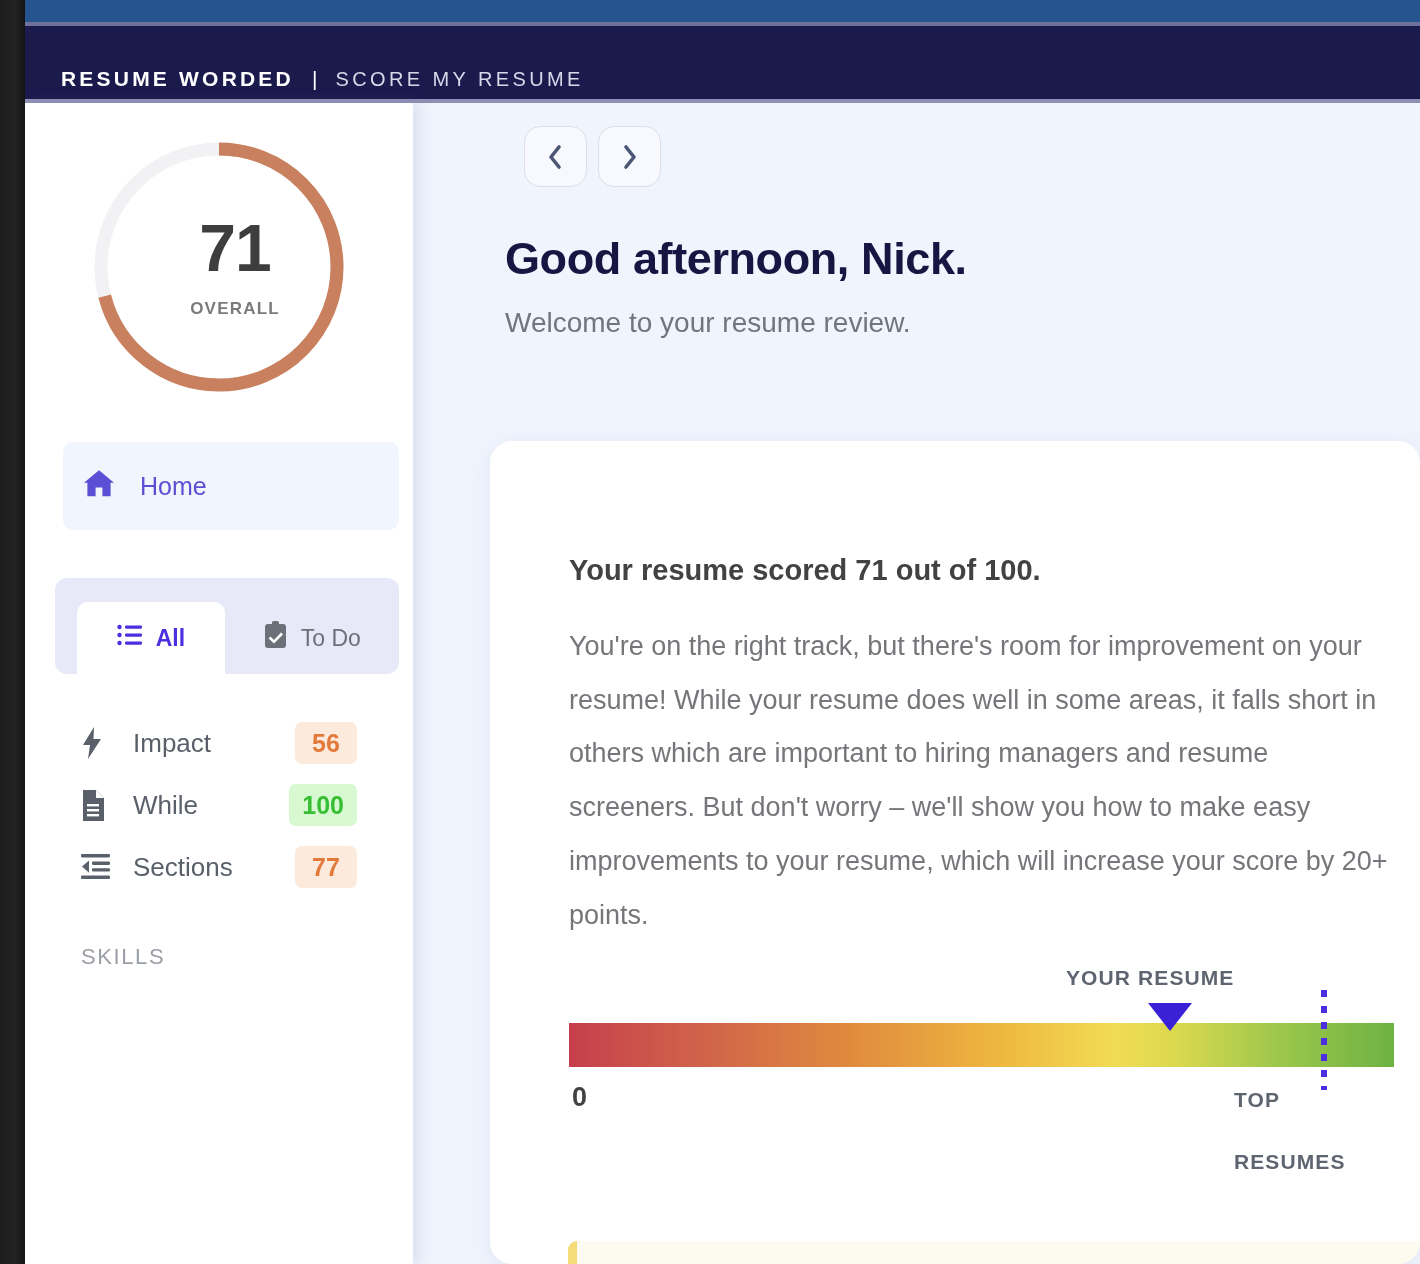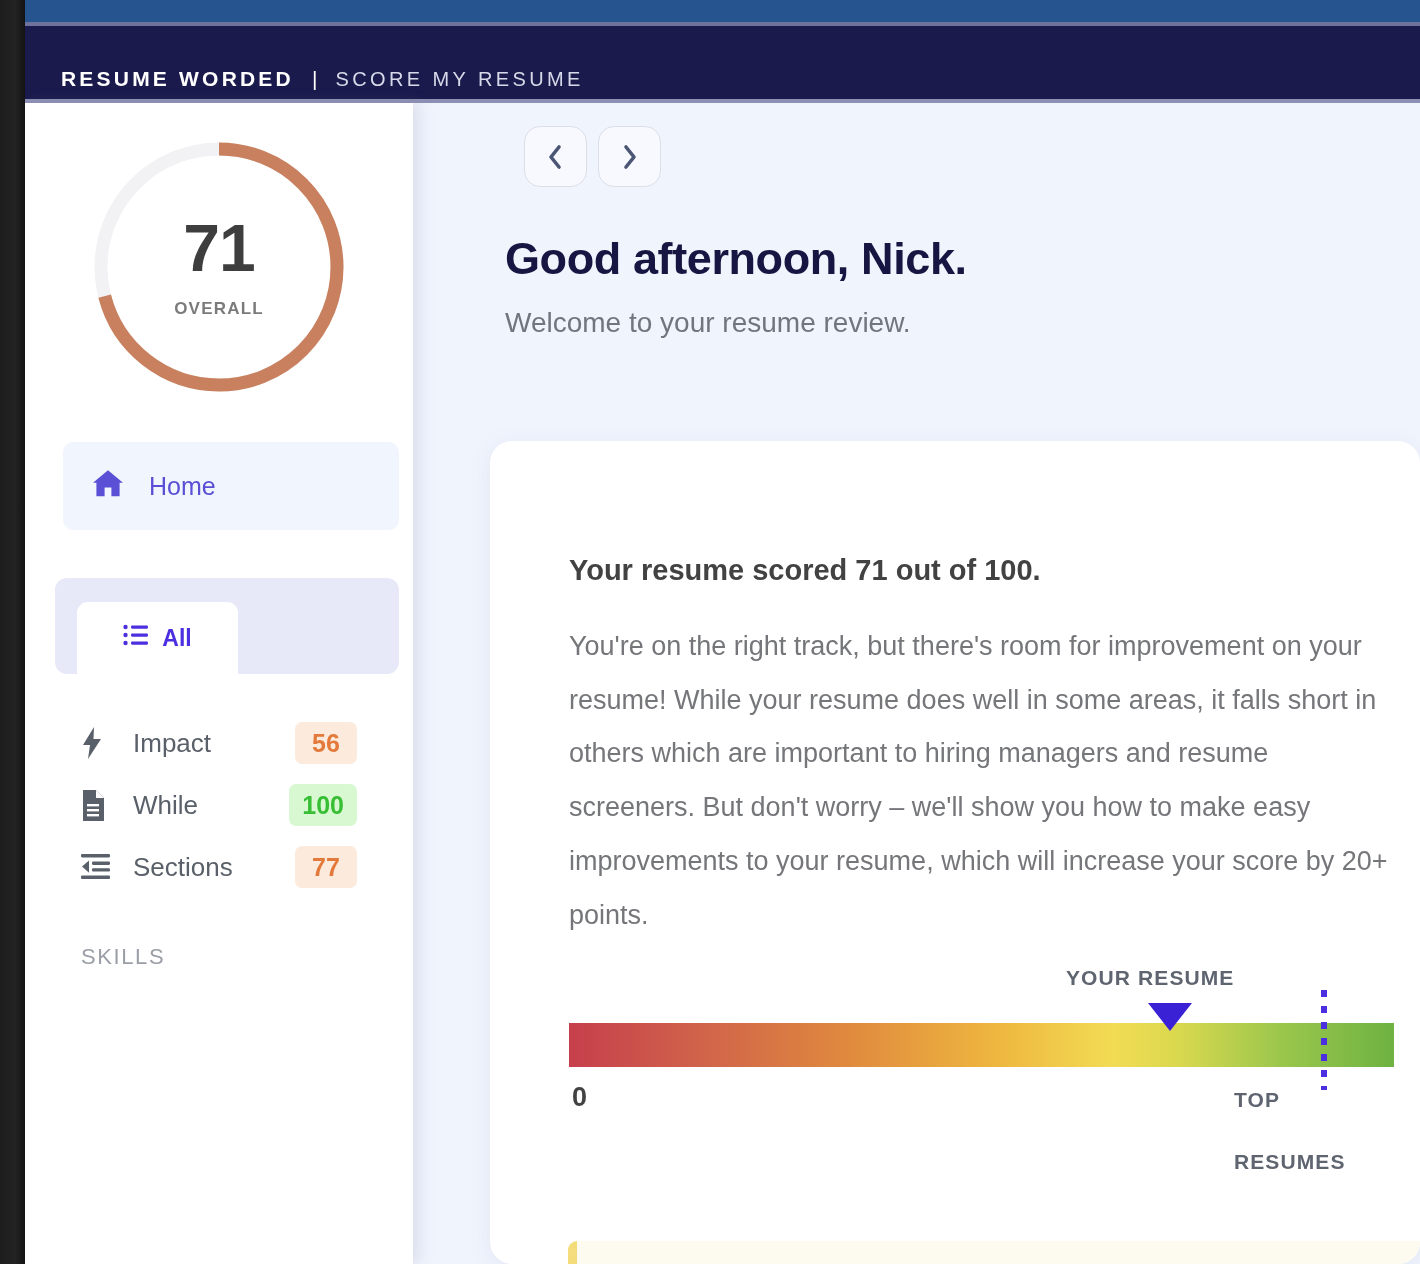--- a/index.html
+++ b/index.html
@@ -64,36 +64,36 @@
     z-index:20;
     overflow:hidden;
   }
 
   .donut-wrap {
     position:relative; width:266px; height:266px;
     margin:31px auto 0 auto;
   }
   .donut-wrap svg { display:block; }
   .donut-center {
-    position:absolute; left:0; top:0; width:266px; height:266px;
+    position:absolute; left:16px; top:0; width:266px; height:266px;
     display:flex; flex-direction:column; align-items:center; justify-content:center;
   }
   .donut-score {
     font-size:66px; font-weight:bold; color:#3e3e3e; line-height:1;
     letter-spacing:-1px;
   }
   .donut-label {
     margin-top:18px; font-size:17px; font-weight:bold; color:#7b7b7b;
     letter-spacing:1.2px;
   }
 
   .nav-home {
     margin:42px 14px 0 38px;
     height:88px; border-radius:10px; background:#F1F5FE;
-    display:flex; align-items:center; padding-left:28px;
+    display:flex; align-items:center; padding-left:19px;
   }
   .nav-home-label {
     margin-left:24px; font-size:25px; color:#5B4FD6; font-weight:500;
   }
 
   .tabbar {
     margin:48px 14px 0 30px;
     height:96px; border-radius:12px; background:#E7E9F8;
     display:flex; align-items:flex-end; padding:0;
     position:relative;
@@ -259,20 +259,30 @@
             <circle cx="2.5" cy="3" r="2.2"></circle>
               <rect x="8" y="1.4" width="17" height="3.3" rx="1.1"></rect>
             <circle cx="2.5" cy="11" r="2.2"></circle>
               <rect x="8" y="9.4" width="17" height="3.3" rx="1.1"></rect>
             <circle cx="2.5" cy="19" r="2.2"></circle>
               <rect x="8" y="17.4" width="17" height="3.3" rx="1.1"></rect>
           </svg>
         </span>
         <span>All</span>
       </div>
+      <div class="tab tab-inactive">
+        <span>
+          <svg width="25" height="28" viewBox="0 0 25 28" fill="#6c7079">
+            <rect x="9" y="0" width="7" height="5" rx="1.6"></rect>
+            <rect x="2" y="3" width="21" height="24" rx="3"></rect>
+            <path d="M7.5 15.5 L11 19 L18 11.5 L20 13.6 L11 22.6 L5.6 17.4 Z" fill="#ffffff"></path>
+          </svg>
+        </span>
+        <span>To Do</span>
+      </div>
     </div>
 
     <div class="score-list">
 
       <div class="score-row">
         <span class="score-icon">
           <svg width="22" height="32" viewBox="0 0 22 32" fill="#5a6069">
             <path d="M13 0 L2 18 L9 18 L7 32 L20 12 L12.5 12 Z"></path>
           </svg>
         </span>

